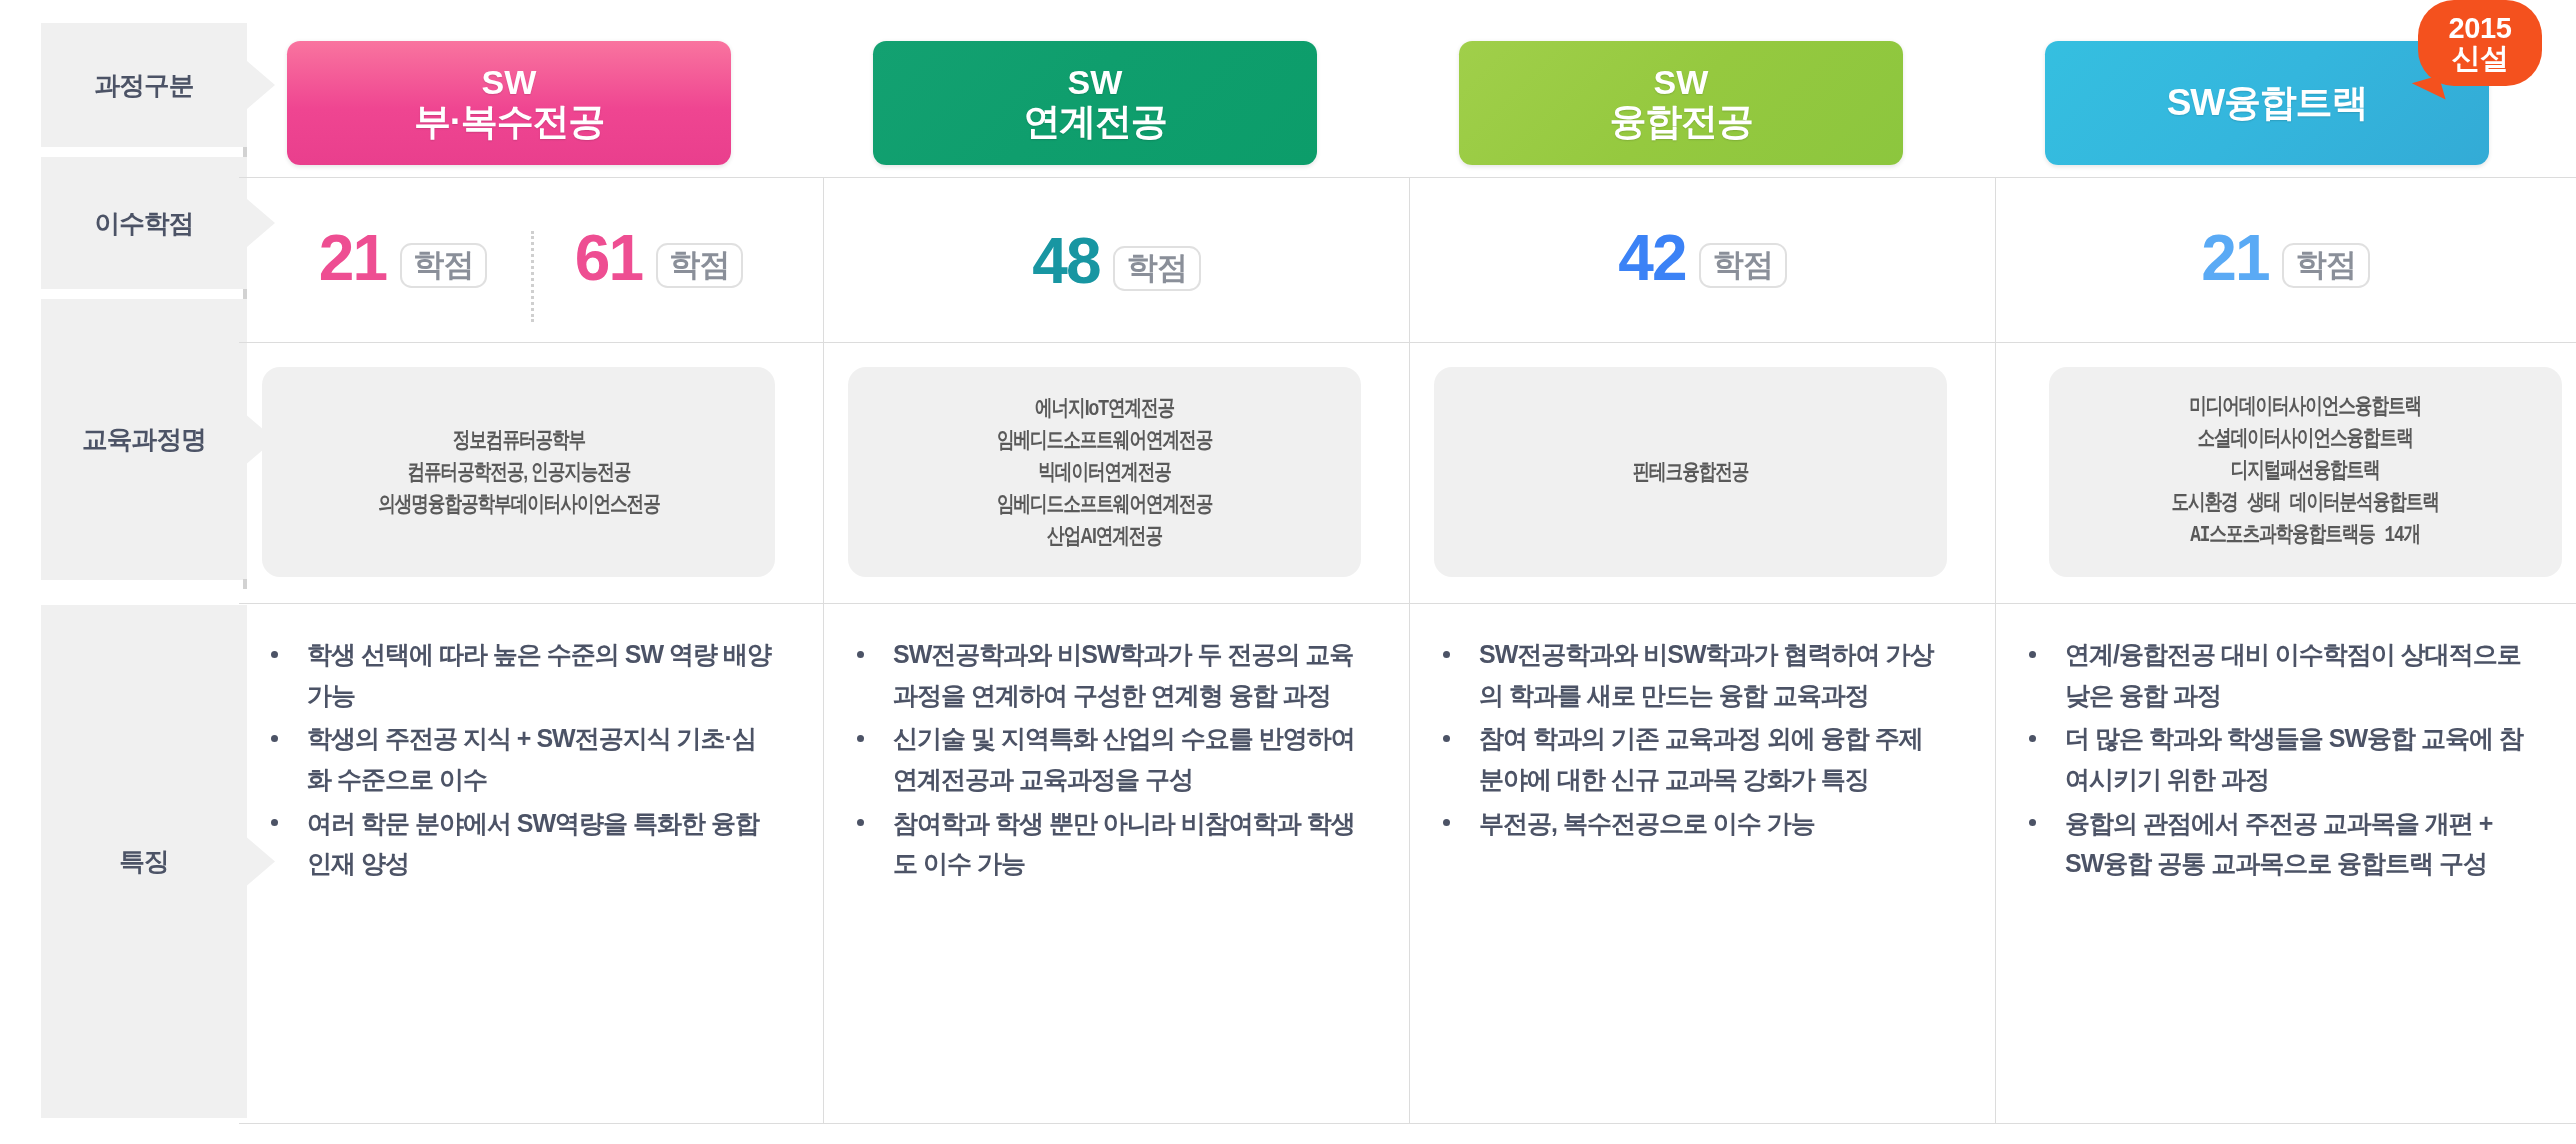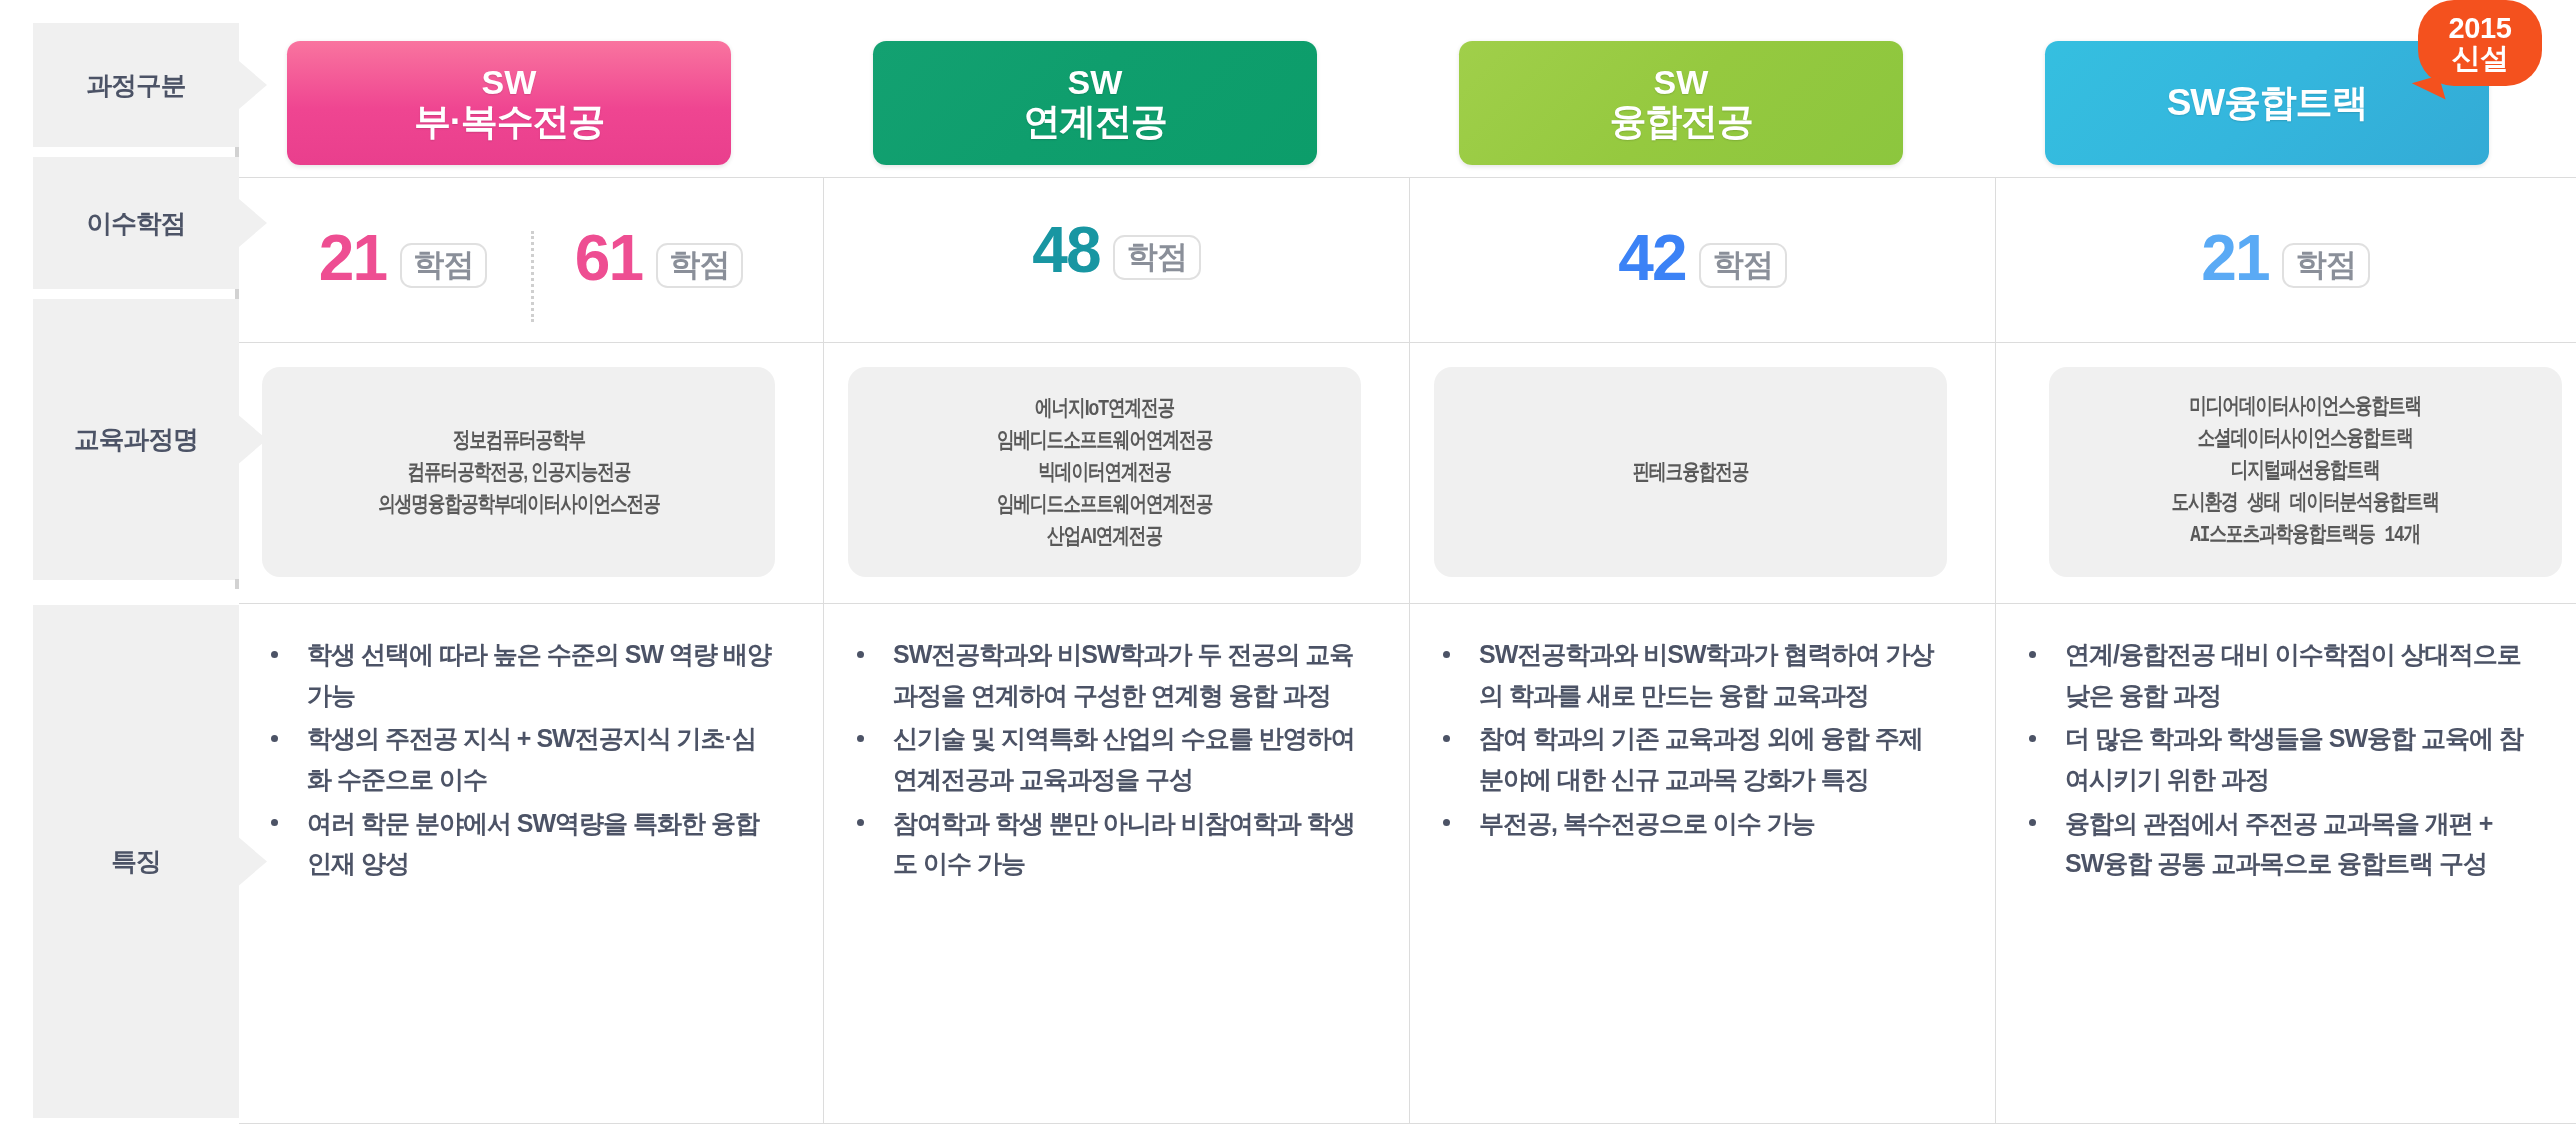--- a/index.html
+++ b/index.html
@@ -7,21 +7,21 @@
   body{
     width:2576px;height:1145px;
     background:#ffffff;
     font-family:"Liberation Sans","DejaVu Sans",sans-serif;
     overflow:hidden;
     -webkit-font-smoothing:antialiased;
   }
   .board{position:relative;width:2576px;height:1145px;}
 
   
-  .labelcol{position:absolute;left:0;top:0;width:227px;height:1145px;}
+  .labelcol{position:absolute;left:8px;top:0;width:227px;height:1145px;}
   .rowlabel{
     position:absolute;left:33px;width:206px;
     background:#f0f0f0;
     display:flex;align-items:center;justify-content:center;
   }
   .rowlabel .arrow{
     position:absolute;left:206px;top:0;width:0;height:100%;
     overflow:visible;
   }
   .rowlabel .arrow svg{display:block;}
@@ -234,21 +234,21 @@
         <li>학생의 주전공 지식 + SW전공지식 기초·심화 수준으로  이수</li>
         <li>여러 학문 분야에서 SW역량을 특화한 융합인재 양성</li>
       </ul>
     </div>
 
     <div class="pill pill-green" style="left:634px;top:41px;width:444px;height:124px;">
       <div class="l1">SW</div>
       <div class="l2">연계전공</div>
     </div>
 
-    <div class="creditbox" style="left:585px;top:198px;width:585px;height:107px;align-items:center;">
+    <div class="creditbox" style="left:585px;top:209px;width:585px;height:107px;align-items:center;">
       <div class="credit">
         <span class="num" style="color:#1896a2;">48</span>
         <span class="unit">학점</span>
       </div>
     </div>
 
     <div class="namecard" style="left:609px;top:367px;width:513px;height:210px;">
       <div class="lines">
         <div>에너지IoT연계전공</div>
         <div>임베디드소프트웨어연계전공</div>

